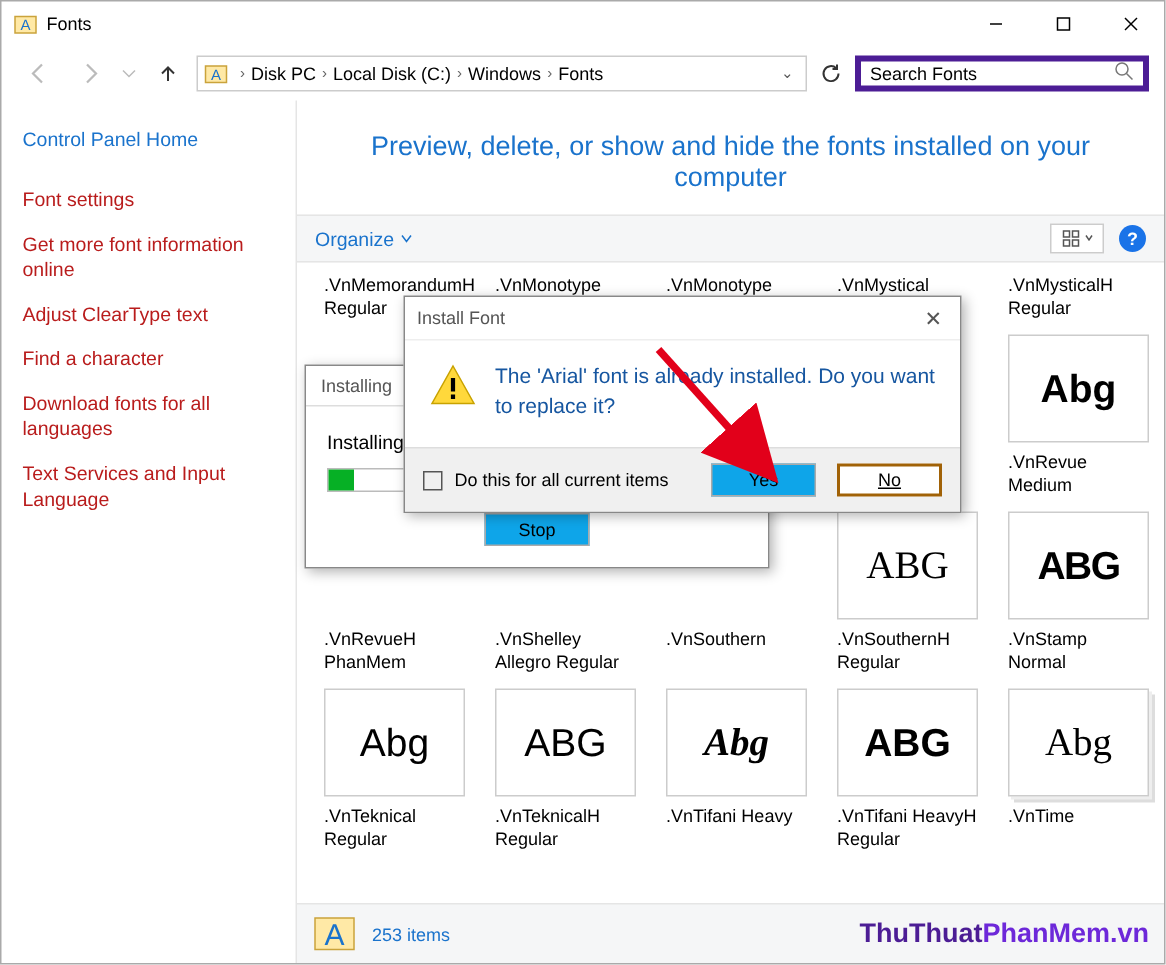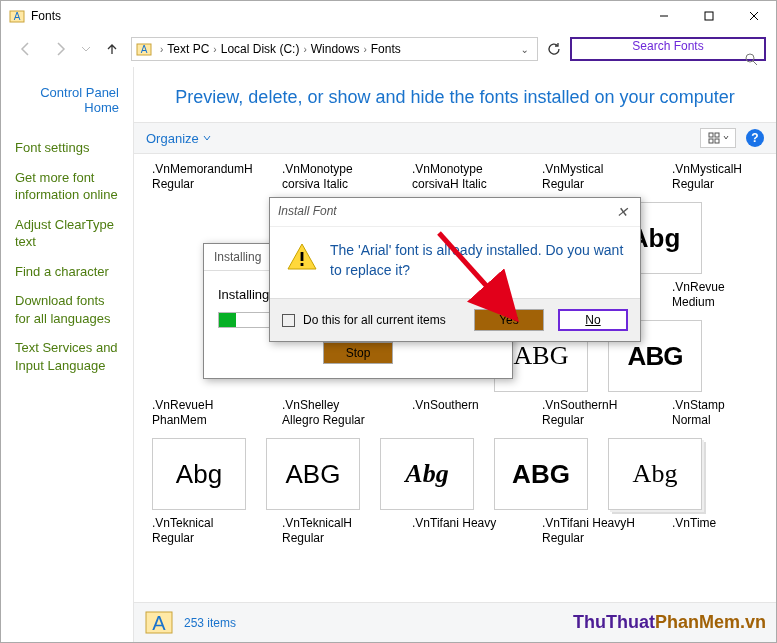--- a/index.html
+++ b/index.html
@@ -15,65 +15,65 @@
 
 
 .navbar { height: 36px; display: flex; align-items: center; padding: 0 10px; gap: 4px; }
 .navbtn { width: 30px; height: 28px; display: flex; align-items: center; justify-content: center; color: #555; }
 .navbtn.disabled { color: #bbb; }
 .breadcrumb { flex: 1; border: 1px solid #ccc; height: 24px; display: flex; align-items: center; padding: 0 4px; font-size: 12px; background: #fff; }
 .breadcrumb .bc-icon { width: 16px; height: 16px; display:flex;align-items:center;justify-content:center; margin-right: 4px;}
 .breadcrumb .sep { margin: 0 4px; color: #666; font-size: 10px; }
 .breadcrumb .drop { margin-left: auto; color: #555; font-size: 10px; padding: 0 4px;}
 .refresh { width: 24px; height: 24px; display:flex;align-items:center;justify-content:center; color: #444; }
-.searchbox { width: 196px; border: 2px solid #4c1d95; height: 24px; display: flex; align-items: center; padding: 0 6px; font-size: 12px; color: #6d28d9; flex-direction: column; }
+.searchbox { width: 196px; border: 4px solid #4c1d95; height: 24px; display: flex; align-items: center; padding: 0 6px; font-size: 12px; color: #000000; }
 .searchbox .sicon { margin-left: auto; color: #777; }
 
 
 .content { display: flex; height: calc(100% - 66px); }
 .sidebar { width: 200px; padding: 18px 14px; font-size: 13px; }
-.sidebar .cph { color: #1a73cc; margin-bottom: 24px; text-align: right; }
-.sidebar .link { color: #4d7c0f; margin-bottom: 12px; cursor: pointer; line-height: 1.35; }
+.sidebar .cph { color: #1a73cc; margin-bottom: 24px; }
+.sidebar .link { color: #b91c1c; margin-bottom: 12px; cursor: pointer; line-height: 1.35; }
 .sidebar .seealso { margin-top: 290px; color: #555; margin-bottom: 10px; font-size: 13px;}
 .main { flex: 1; display: flex; flex-direction: column; border-left: 1px solid #e5e5e5; position: relative; }
 .heading { color: #1a73cc; font-weight: 400; font-size: 18px; text-align: center; padding: 20px 20px 14px; }
 .toolbar { background: #f5f6f7; border-top: 1px solid #e5e5e5; border-bottom: 1px solid #e5e5e5; height: 32px; display: flex; align-items: center; padding: 0 12px; font-size: 13px; color: #333; gap: 48px; }
 .toolbar .org { color: #1a73cc; display:flex; align-items:center; gap:4px;}
 .toolbar .tright { margin-left: auto; display: flex; align-items: center; gap: 10px; }
 .viewbtn { border: 1px solid #ccc; width: 36px; height: 20px; display:flex;align-items:center;justify-content:center;gap:3px; background:#fff; }
 .helpbtn { width: 18px; height: 18px; border-radius: 50%; background: #1a73e8; color: #fff; font-size: 12px; display:flex;align-items:center;justify-content:center; font-weight:bold; }
 
 
 .grid-wrap { flex: 1; overflow: hidden; padding: 8px 10px 0 18px; position: relative; }
-.font-row { display: flex; gap: 36px; margin-bottom: 10px; }
+.font-row { display: flex; gap: 20px; margin-bottom: 10px; }
 .font-label { width: 94px; font-size: 12px; text-align: left; line-height: 1.25; }
 .font-tile-row { display: flex; gap: 20px; margin-bottom: 6px; }
 .font-tile { width: 94px; height: 72px; border: 1px solid #ccc; background: #fff; display:flex; align-items:center; justify-content:center; font-size: 26px; position: relative; box-shadow: 2px 2px 0 #eee, 4px 4px 0 #ddd; }
 .font-tile.single { box-shadow: none; }
 
 
 .statusbar { height: 40px; border-top: 1px solid #e5e5e5; background: #f5f6f7; display: flex; align-items: center; padding: 0 10px; gap: 10px; font-size: 12px; color: #1a73cc; }
 .statusbar .bigicon svg { width: 30px; height: 30px; }
 .watermark { margin-left: auto; font-weight: bold; font-size: 18px; }
 .watermark .r { color: #4c1d95; }
-.watermark .b { color: #a16207; }
+.watermark .b { color: #6d28d9; }
 
 
 .dialog { position: absolute; background: #fff; border: 1px solid #888; box-shadow: 2px 2px 8px rgba(0,0,0,0.3); }
 .dlg-install { left: 202px; top: 242px; width: 310px; z-index: 5; padding-bottom: 10px;}
 .dlg-install .dlg-title { background: #fff; border-bottom: 1px solid #ddd; padding: 6px 10px; font-size: 12px; color: #555; }
 .dlg-install .body { padding: 16px 14px 6px; font-size: 13px; }
 .dlg-install .progress { height: 16px; border: 1px solid #bbb; margin-top: 10px; position: relative; }
 .dlg-install .progress .bar { width: 6%; height: 100%; background: #06b025; }
 .dlg-install .btn-row { display:flex; justify-content:center; padding: 8px 14px 4px; }
-.btn { border: 1px solid #aaa; background: #a16207; min-width: 70px; height: 22px; font-size: 12px; display:inline-flex;align-items:center;justify-content:center; }
-.btn.primary { border: 2px solid #6d28d9; background: #fff; text-decoration: underline; }
+.btn { border: 1px solid #aaa; background: #0ea5e9; min-width: 70px; height: 22px; font-size: 12px; display:inline-flex;align-items:center;justify-content:center; }
+.btn.primary { border: 2px solid #a16207; background: #fff; text-decoration: underline; }
 
 .dlg-confirm { left: 268px; top: 196px; width: 372px; z-index: 10; }
-.dlg-confirm .dlg-title { display:flex; padding: 6px 8px; font-size: 12px; color: #555; border-bottom: 1px solid #eee; font-style: italic;}
+.dlg-confirm .dlg-title { display:flex; align-items:center; padding: 6px 8px; font-size: 12px; color: #555; border-bottom: 1px solid #eee;}
 .dlg-confirm .dlg-title .x { margin-left: auto; color: #555; font-size: 14px; padding: 0 4px;}
 .dlg-confirm .msg { display:flex; gap: 12px; padding: 14px 16px 18px; }
 .warn-icon { width: 32px; height: 32px; flex-shrink: 0; }
 .dlg-confirm .msg-text { color: #1656a0; font-size: 14px; line-height: 1.4; }
 .dlg-confirm .footer { background: #f0f0f0; border-top: 1px solid #ddd; padding: 10px 12px; display:flex; align-items:center; gap: 8px; }
 .dlg-confirm .chk { width: 13px; height: 13px; border: 1px solid #555; }
 .dlg-confirm .footer-label { font-size: 12px; flex: 1; }
 .dlg-confirm .footer .btn { margin-left: 6px; }
 
 
@@ -132,21 +132,21 @@
       </svg>
     </div>
   <div class="breadcrumb">
     <span class="bc-icon">
         <svg viewBox="0 0 16 16">
           <rect x="1" y="3" width="14" height="11" fill="#ffe9a6" stroke="#caa33b"></rect>
           <text x="8" y="12" font-size="10" text-anchor="middle" fill="#1a73cc" font-family="serif">A</text>
         </svg>
       </span>
     <span class="sep">›</span>
-    <span>Text PC</span>
+    <span>Disk PC</span>
     <span class="sep">›</span>
     <span>Local Disk (C:)</span>
     <span class="sep">›</span>
     <span>Windows</span>
     <span class="sep">›</span>
     <span>Fonts</span>
     <span class="drop">⌄</span>
   </div>
   <div class="refresh">
       <svg width="14" height="14" viewBox="0 0 14 14">

